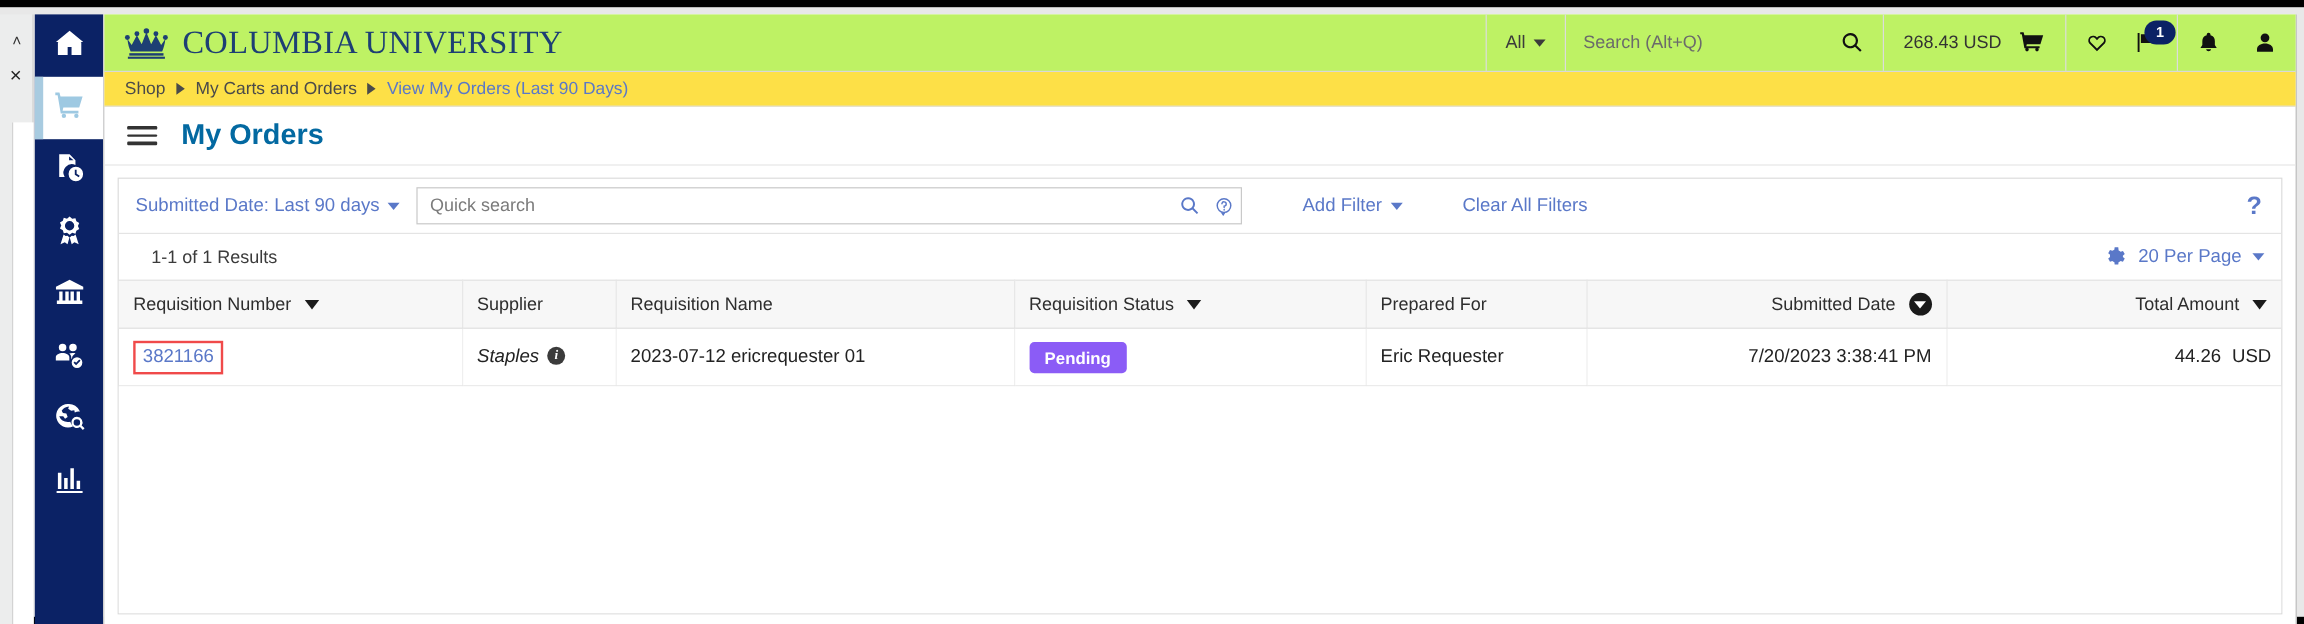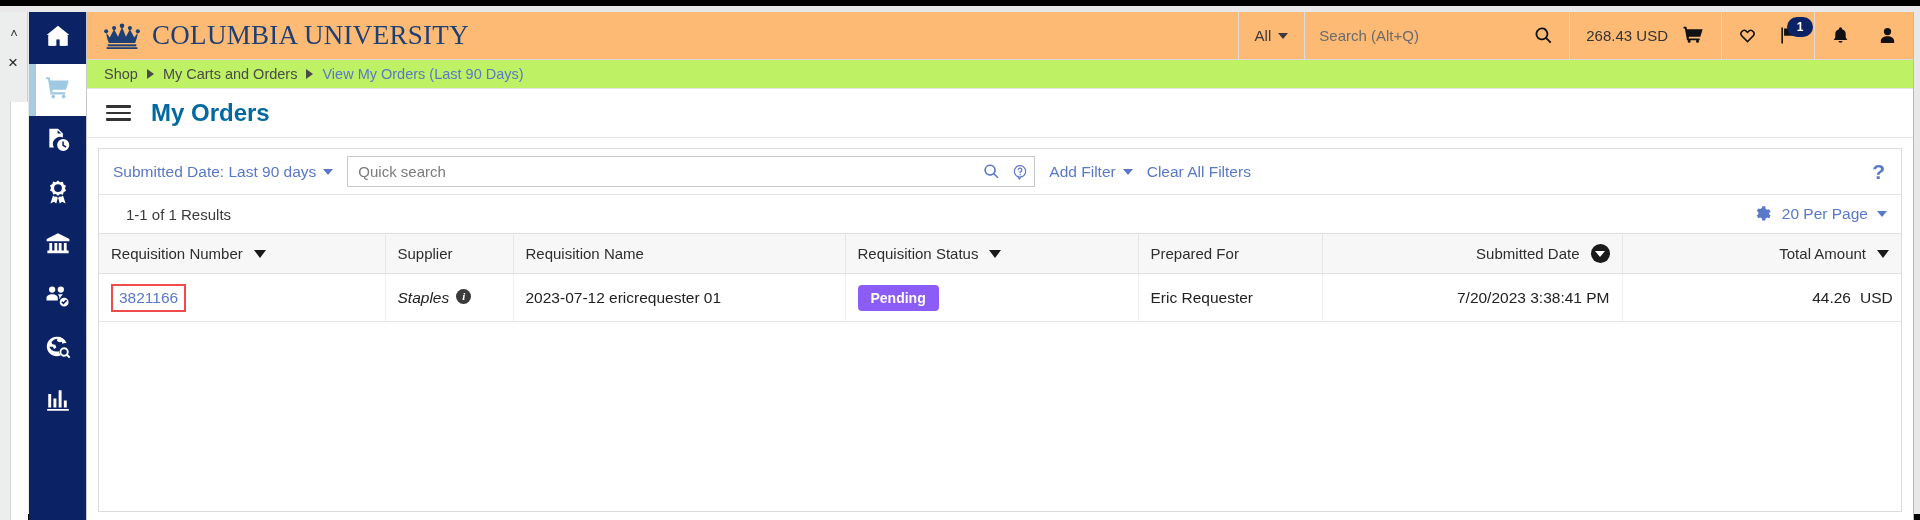--- a/index.html
+++ b/index.html
@@ -69,21 +69,21 @@
     width: 1828px; height: 508px;
     background: #ffffff;
     border-left: 1px solid #c8c8c8;
     border-right: 1px solid #b9b9b9;
     display: flex; flex-direction: column;
   }
 
   
   .topbar {
     height: 48px; flex: 0 0 48px;
-    background: #fdba74;
+    background: #bef264;
     border-bottom: 1px solid #d8d8d8;
     display: flex; align-items: stretch;
   }
   .brand {
     display: flex; align-items: center; gap: 11px;
     padding: 0 18px 0 16px;
     flex: 1 1 auto;
   }
   .crown { width: 38px; height: 28px; flex: 0 0 38px; }
   .crown svg { width: 38px; height: 28px; fill: #1d3f74; }
@@ -127,21 +127,21 @@
     width: 0; height: 0;
     border-left: 5px solid transparent;
     border-right: 5px solid transparent;
     border-top: 6px solid currentColor;
     display: inline-block;
   }
 
   
   .crumbs {
     height: 29px; flex: 0 0 29px;
-    background: #bef264;
+    background: #fde047;
     border-bottom: 1px solid #e2e2e2;
     display: flex; align-items: center;
     padding: 0 0 0 17px; gap: 9px;
     font-size: 14.5px;
   }
   .crumb { color: #4a4a4a; cursor: pointer; }
   .crumb.link { color: #5a78c8; }
   .crumb-sep {
     width: 0; height: 0;
     border-top: 5px solid transparent;
@@ -204,21 +204,21 @@
     cursor: pointer;
   }
   .qs-icon svg { width: 17px; height: 17px; fill: #5a78c8; }
   .qs-help {
     width: 28px; display: flex; align-items: center; justify-content: center;
     cursor: pointer;
   }
   .qs-help svg { width: 16px; height: 16px; stroke: #5a78c8; fill: none; }
   .flink {
     color: #5a78c8; font-size: 15.5px; cursor: pointer;
-    display: flex; align-items: center; gap: 7px; white-space: nowrap;
+    display: flex; align-items: center; gap: 7px; white-space: nowrap; margin-left: 36px;
   }
   .fb-spacer { flex: 1 1 auto; }
   .help-q {
     color: #5a78c8; font-size: 21px; font-weight: bold;
     cursor: pointer; padding-right: 6px;
   }
 
   
   .resbar {
     height: 38px; flex: 0 0 38px;

